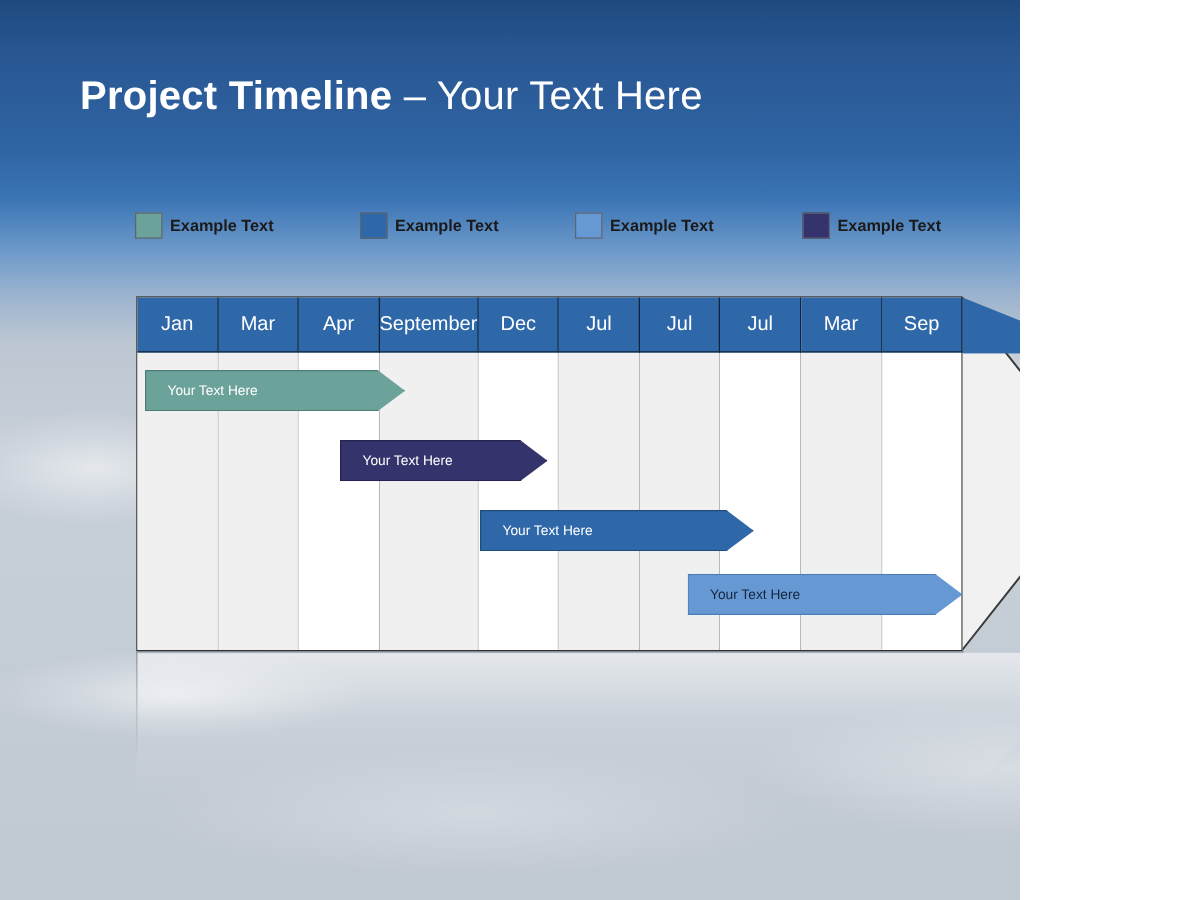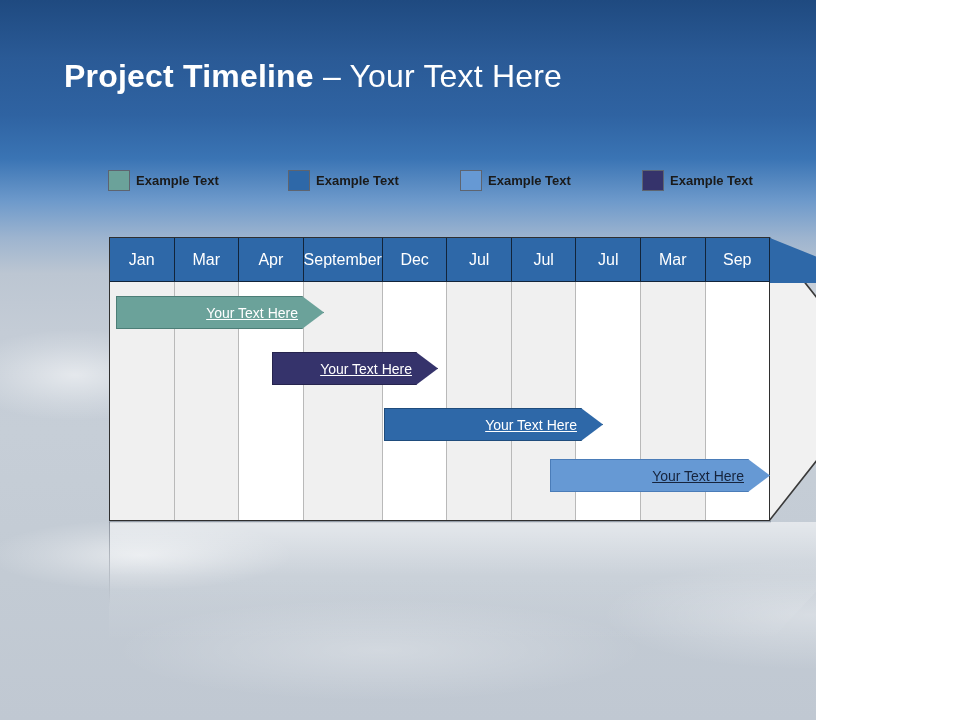--- a/index.html
+++ b/index.html
@@ -132,25 +132,24 @@
     left:770px; top:238px;
     width:112px; height:45px;
     background:#2e68a8;
     clip-path:polygon(0 0, 0 100%, 100% 100%);
   }
 
   
   .bar {
     position:absolute;
     height:33px;
-    display:flex; align-items:center; justify-content:flex-end;
-    font-size:14px;
+    display:flex; align-items:center; justify-content:flex-start;
+    font-size:11px;
     white-space:nowrap;
     clip-path:polygon(0 0, calc(100% - 22px) 0, 100% 50%, calc(100% - 22px) 100%, 0 100%);
-    text-decoration:underline;
   }
   .bar .bar-label { padding:0 26px 0 18px; }
 
   
   #reflection {
     position:absolute;
     left:109px; top:522px;
     width:772px; height:120px;
     background:linear-gradient(to bottom, rgba(255,255,255,0.55) 0%, rgba(255,255,255,0.12) 45%, rgba(255,255,255,0) 100%);
     clip-path:polygon(0 0, 660px 0, 772px 0, 660px 100%, 0 100%);

